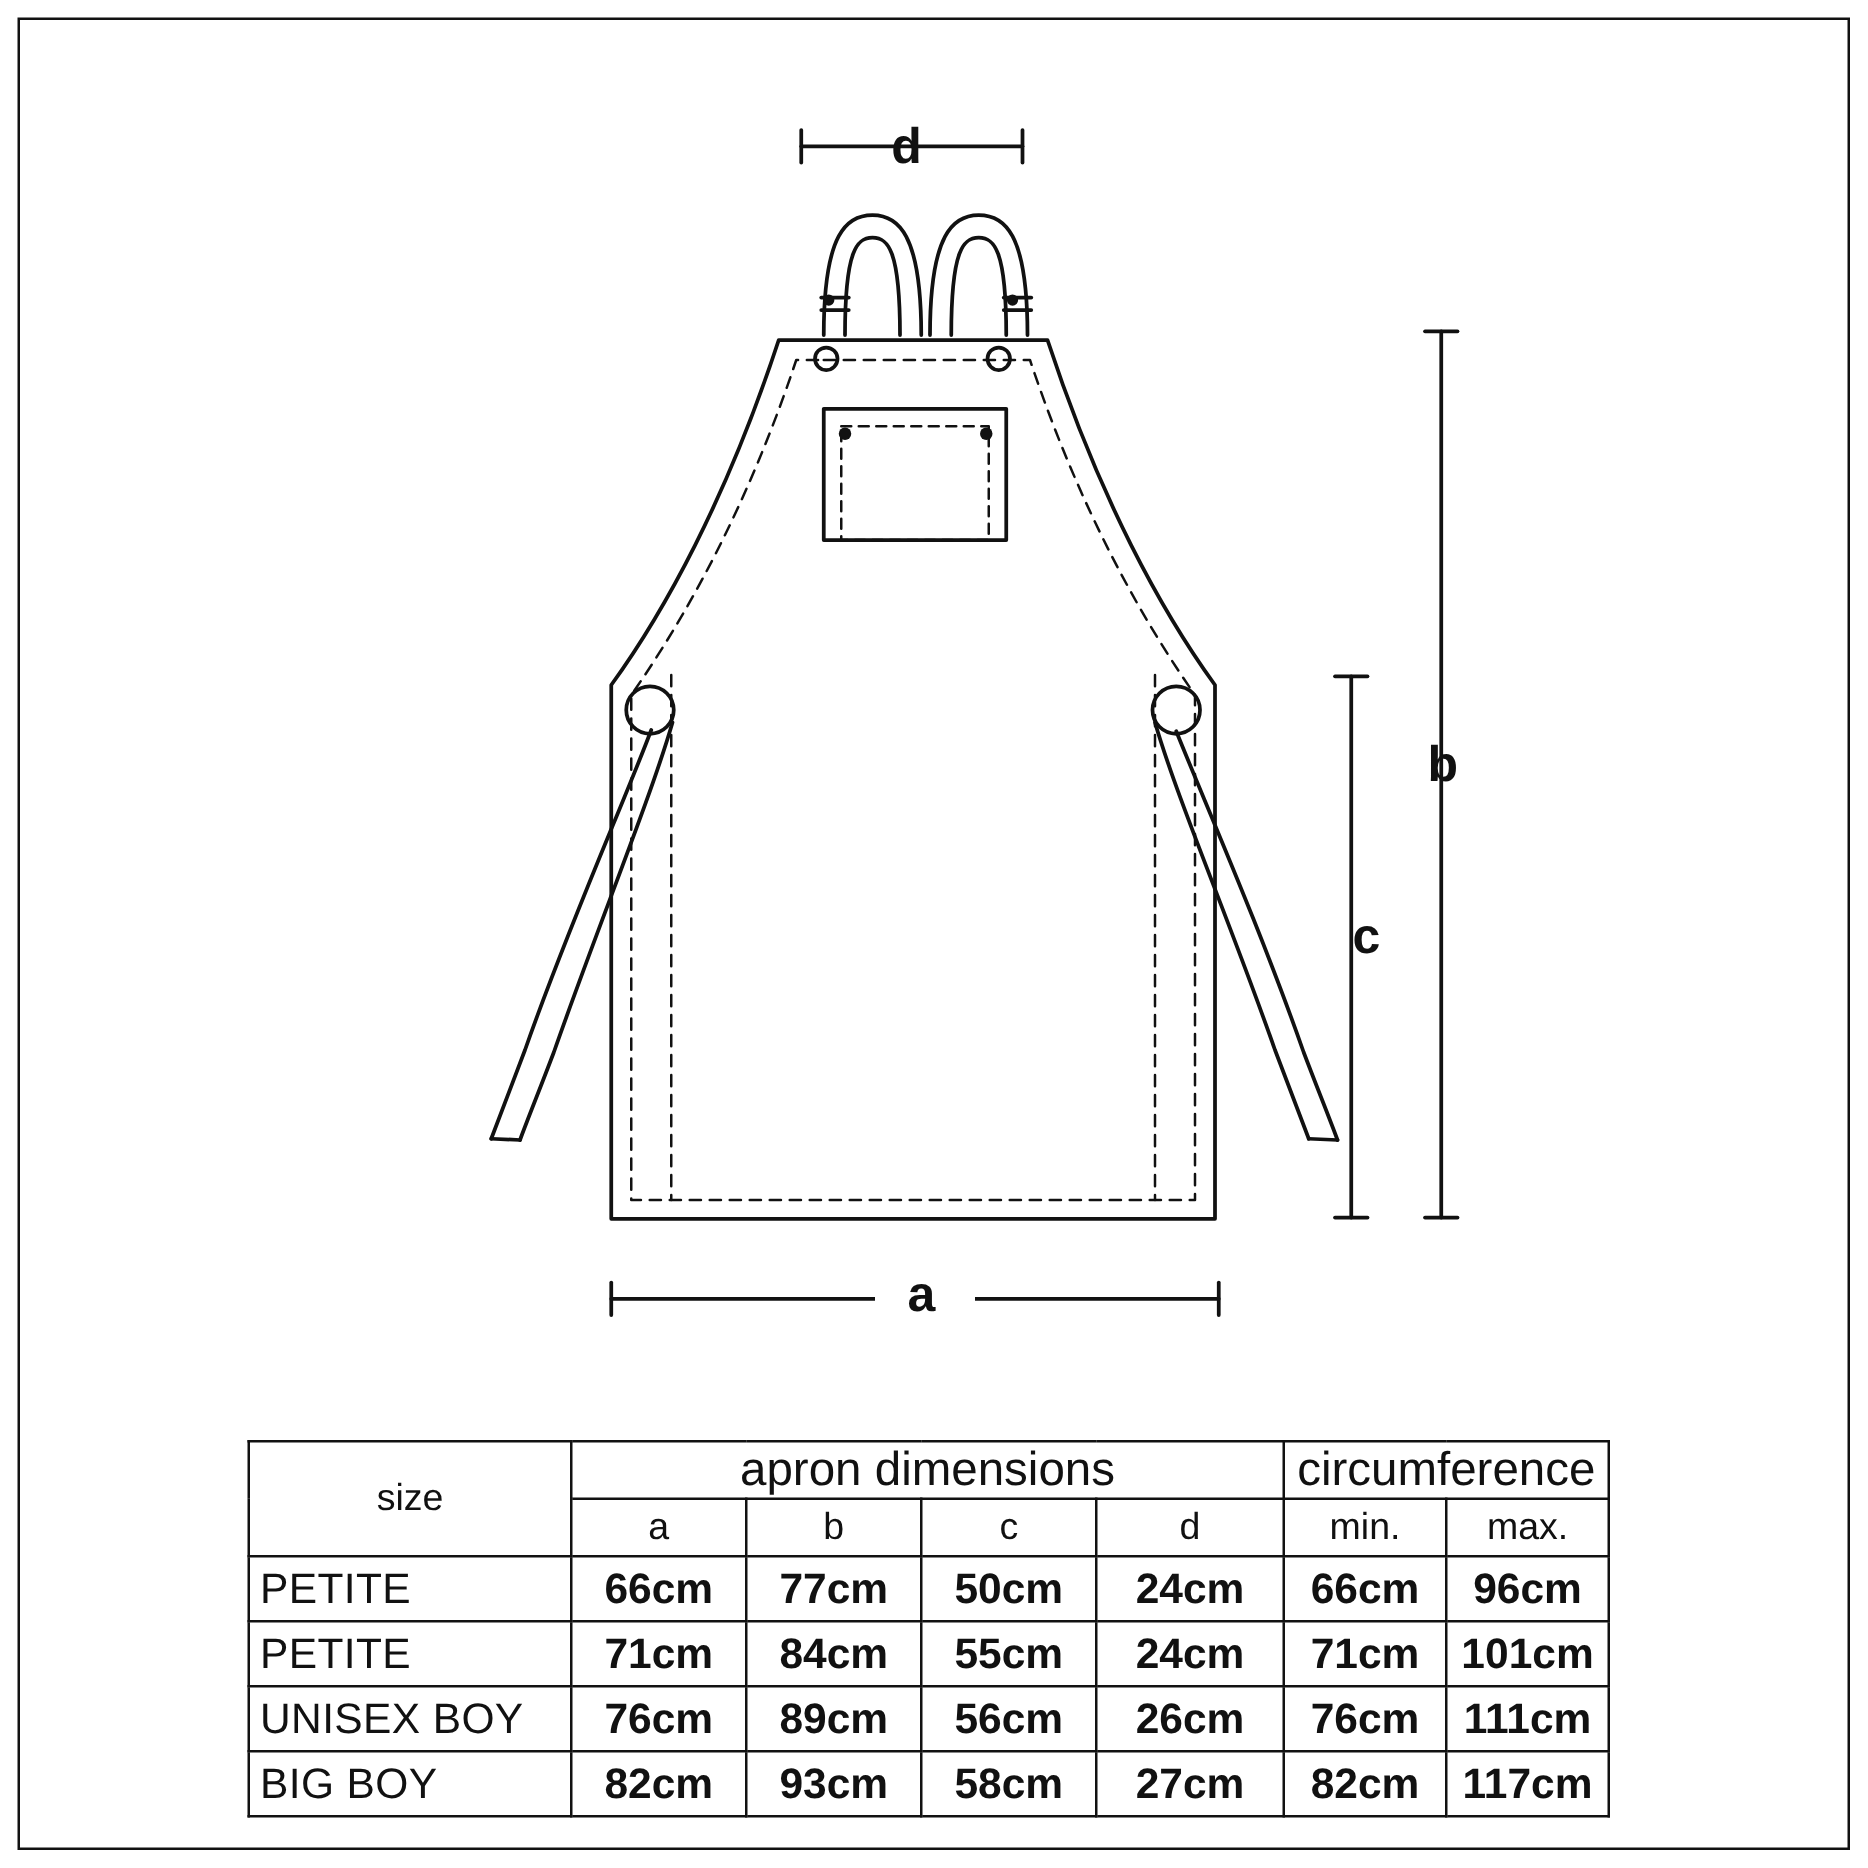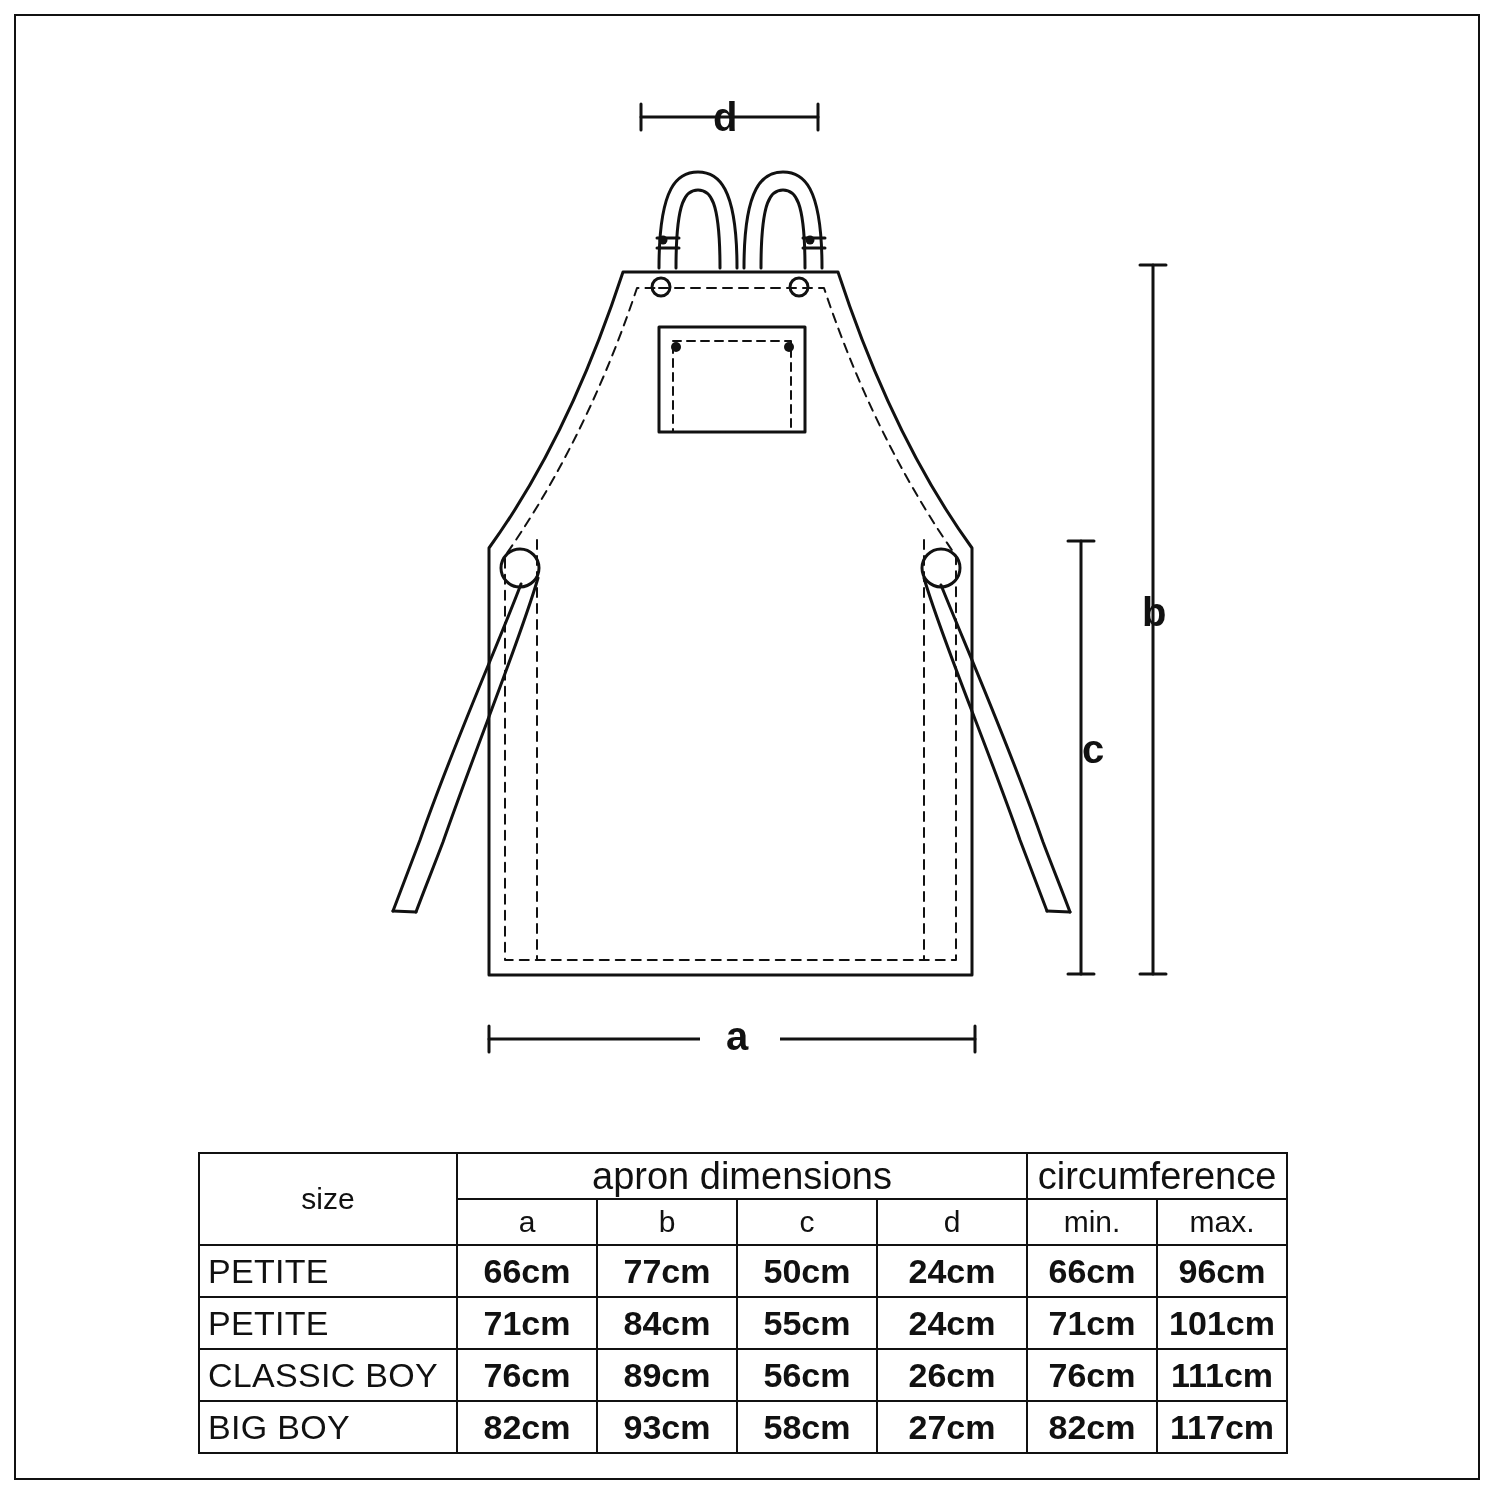--- a/index.html
+++ b/index.html
@@ -257,21 +257,21 @@
         <tr>
           <td class="size-cell">PETITE</td>
           <td class="val">71cm</td>
           <td class="val">84cm</td>
           <td class="val">55cm</td>
           <td class="val">24cm</td>
           <td class="val">71cm</td>
           <td class="val">101cm</td>
         </tr>
         <tr>
-          <td class="size-cell">CLASSIC BOY</td>
+          <td class="size-cell">UNISEX BOY</td>
           <td class="val">76cm</td>
           <td class="val">89cm</td>
           <td class="val">56cm</td>
           <td class="val">26cm</td>
           <td class="val">76cm</td>
           <td class="val">111cm</td>
         </tr>
         <tr>
           <td class="size-cell">BIG BOY</td>
           <td class="val">82cm</td>

